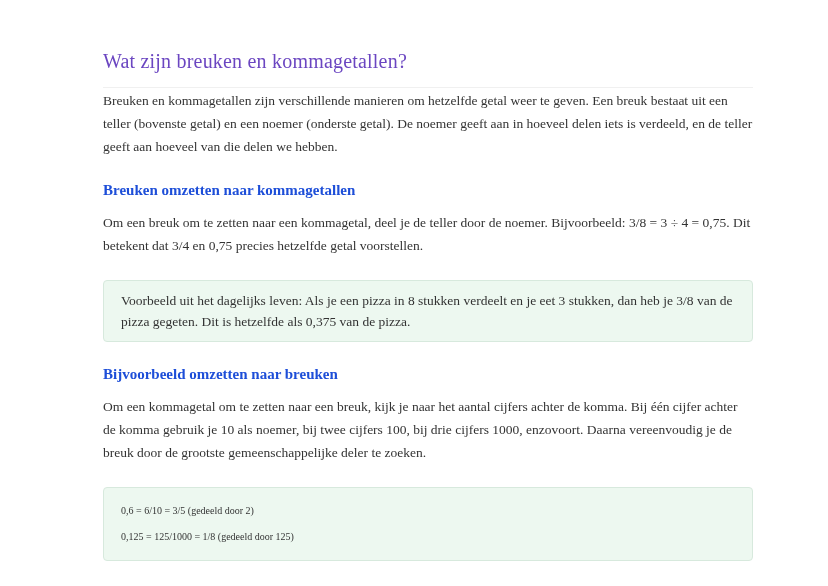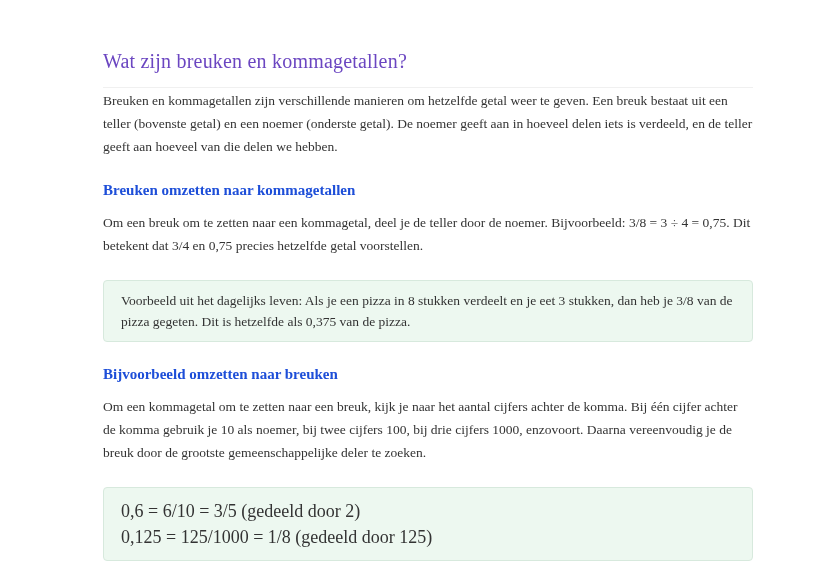--- a/index.html
+++ b/index.html
@@ -53,21 +53,21 @@
     margin: 0;
   }
   .examples-box {
     background: #edf8f0;
     border: 1px solid #d7e9dd;
     border-radius: 4px;
     padding: 10px 17px;
     margin: 23px 0;
   }
   .example-line {
-    font-size: 18px;
+    font-size: 10px;
     line-height: 20px;
     padding: 3px 0;
   }
 </style>
 </head>
 <body>
 
 <div class="page">
 
   <h1 class="title">Wat zijn breuken en kommagetallen?</h1>

